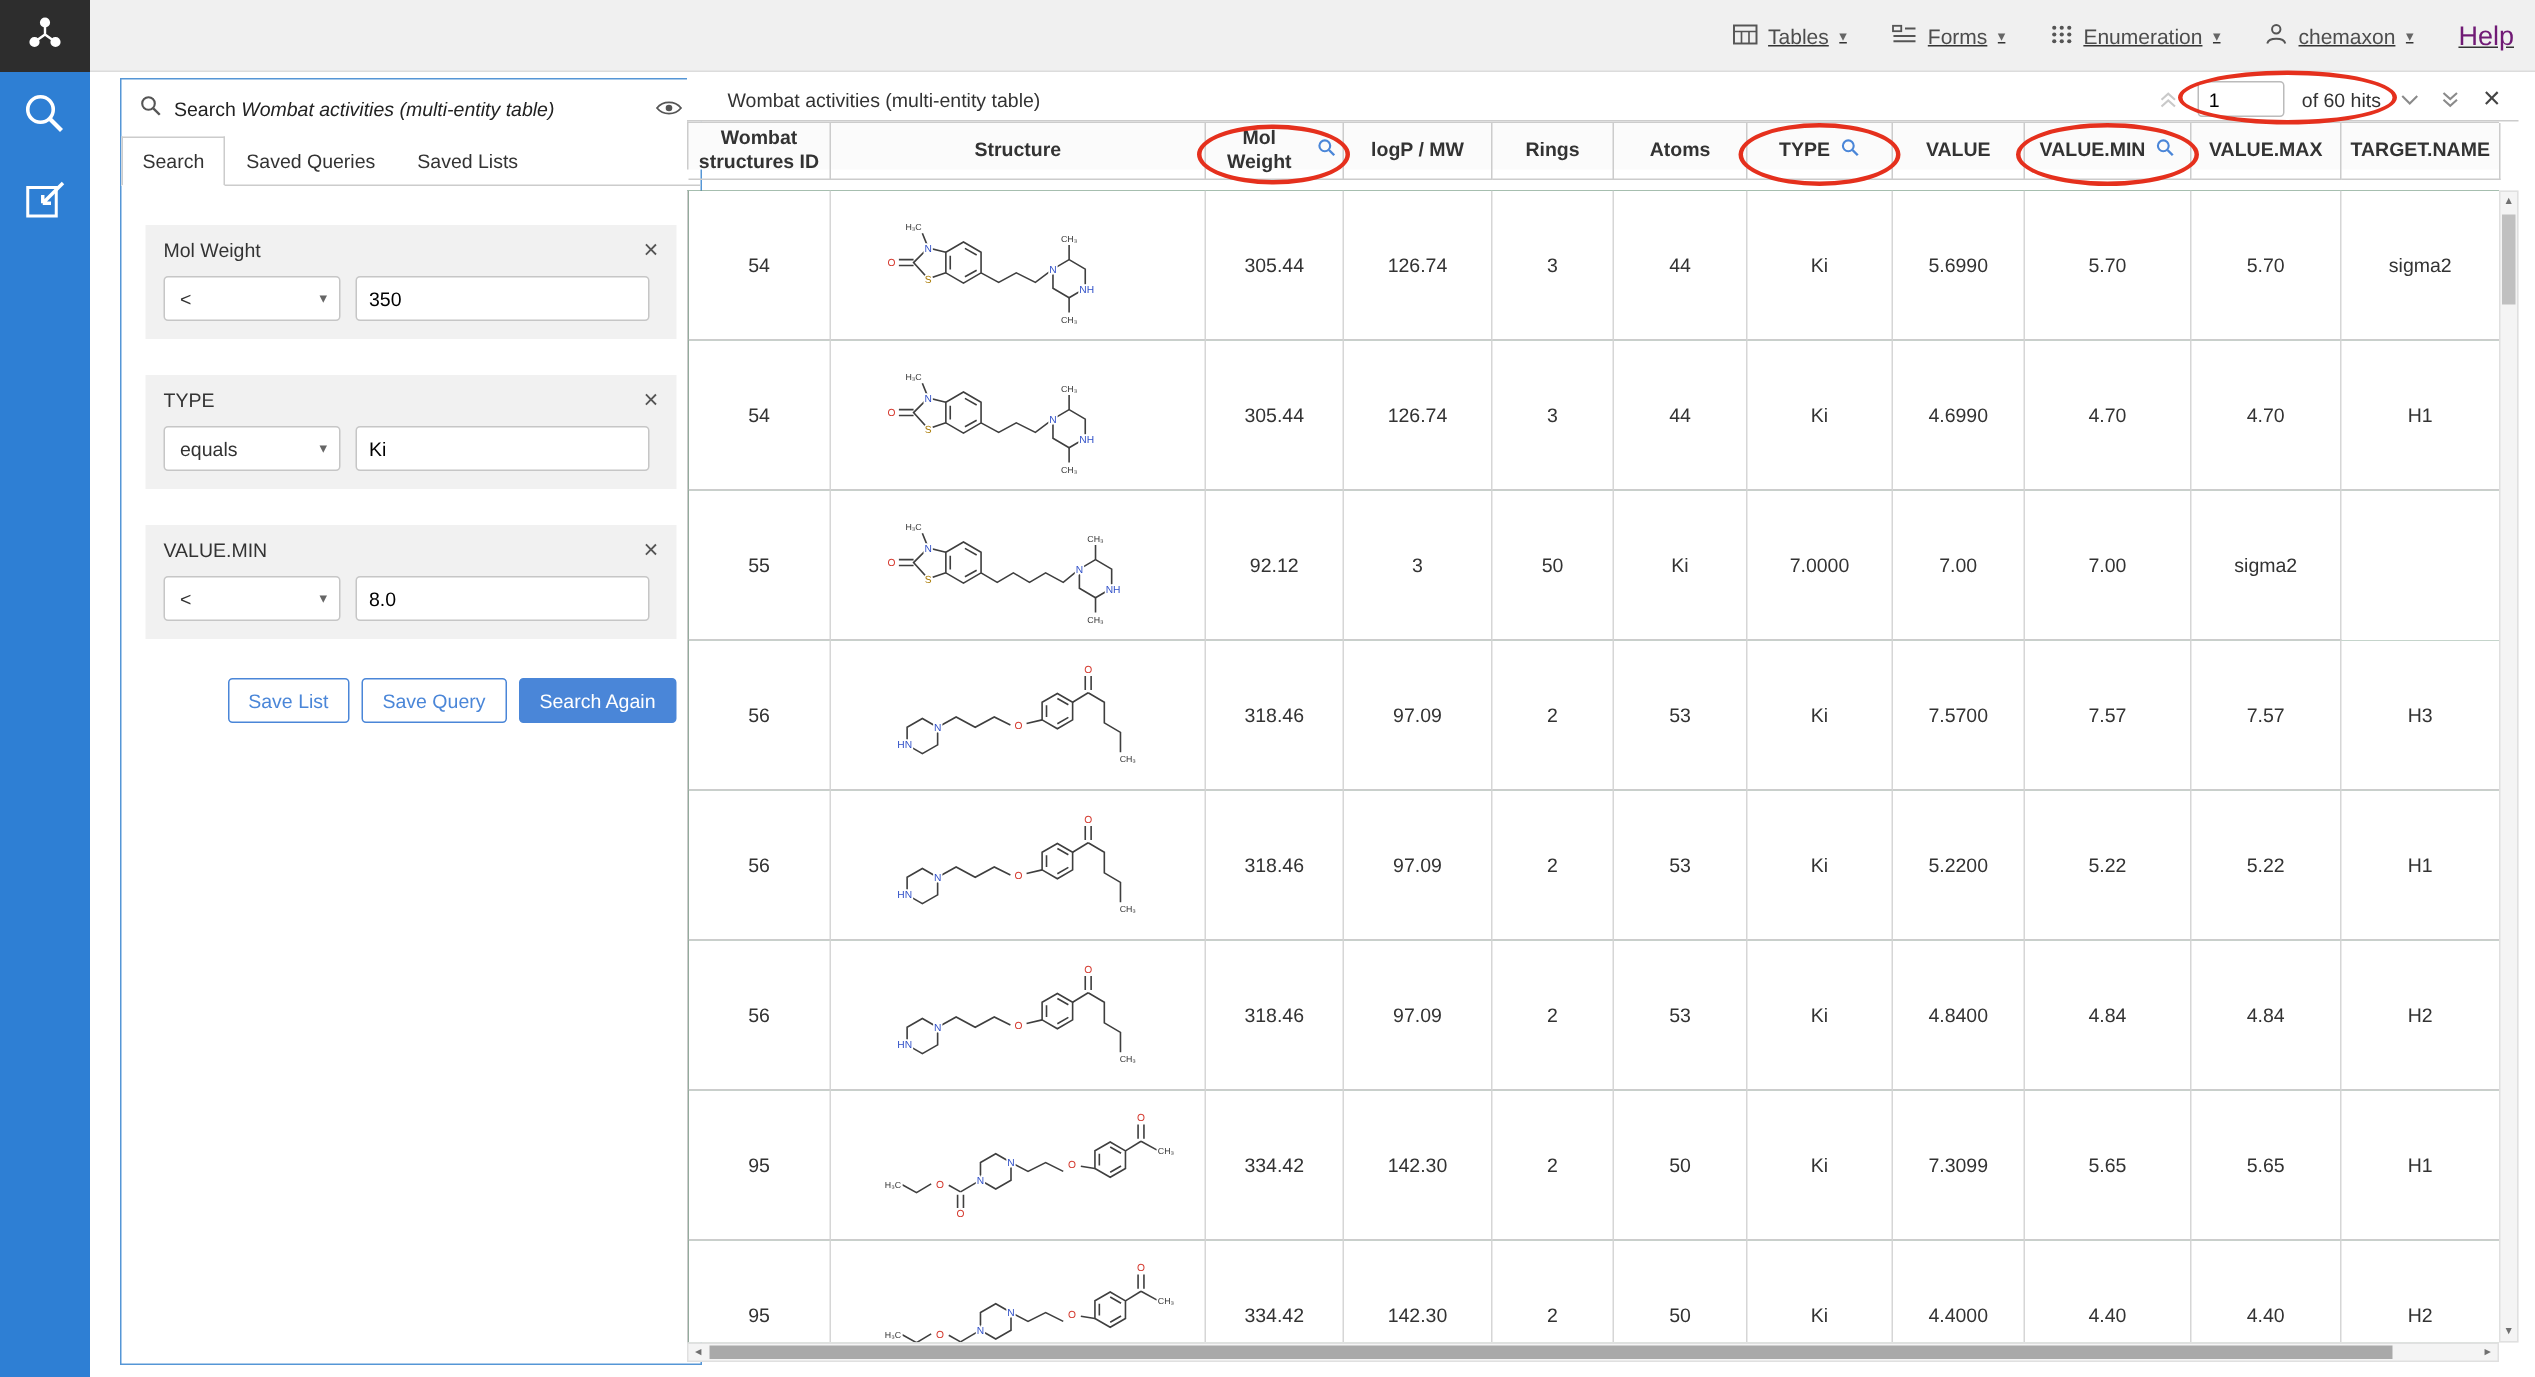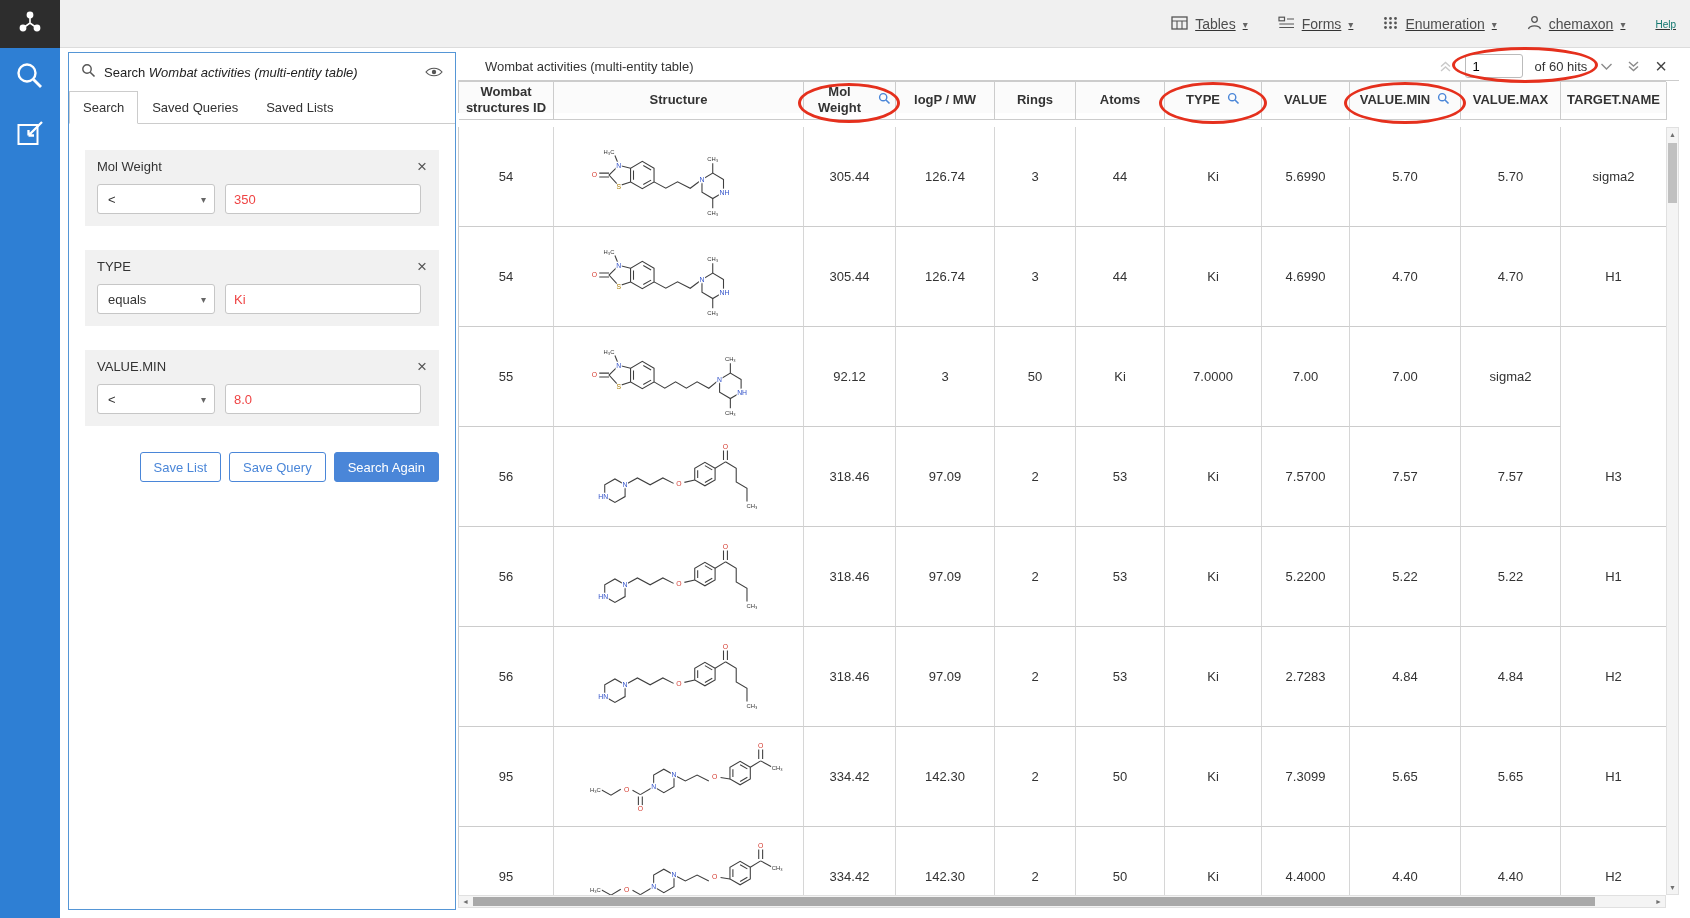--- a/index.html
+++ b/index.html
@@ -7,41 +7,41 @@
   body {
     position:relative; overflow:hidden; background:#fff; color:#333;
     font-family:"Liberation Sans","DejaVu Sans",sans-serif; font-size:13px;
   }
   
   .topbar { position:absolute; left:0; top:0; width:1690px; height:48px; background:#f0f0f0; border-bottom:1px solid #dcdcdc; }
   .logo { position:absolute; left:0; top:0; width:60px; height:48px; background:#2d2d2d; display:flex; align-items:center; justify-content:center; cursor:pointer; }
   .topmenu { position:absolute; right:14px; top:0; height:48px; display:flex; align-items:center; gap:30px;text-decoration:underline; }
   .menu-item { display:flex; align-items:center; gap:7px; font-size:14px; color:#4d4d4d; cursor:pointer; white-space:nowrap; }
   .caret { font-size:10px; color:#666; }
-  .help-link { color:#0f766e; font-size:10px; cursor:pointer; text-decoration:none; }
+  .help-link { color:#701a75; font-size:18px; cursor:pointer; text-decoration:none; }
   
   .sidebar { position:absolute; left:0; top:48px; width:60px; height:870px; background:#2e7fd4; }
   .side-btn { width:60px; height:58px; display:flex; align-items:center; justify-content:center; cursor:pointer; }
   
-  .search-panel { position:absolute; left:68px; top:52px; width:388px; height:858px; background:#fff; border:1px solid #5596d6; }
+  .search-panel { position:absolute; left:80px; top:52px; width:388px; height:858px; background:#fff; border:1px solid #5596d6; }
   .sp-header { height:38px; display:flex; align-items:center; padding:0 12px; gap:8px; }
   .sp-title { font-size:13px; color:#222; white-space:nowrap; }
   .sp-title .ent { font-style:italic; }
   .sp-eye { margin-left:auto; cursor:pointer; display:flex; }
   .tabs { display:flex; border-bottom:1px solid #ccc; }
   .tab { padding:8px 13px; font-size:13px; color:#333; cursor:pointer; border:1px solid transparent; margin-bottom:-1px; }
   .tab.active { background:#fff; border:1px solid #ccc; border-bottom-color:#fff; }
   .sp-body { padding:26px 16px 0; }
   .filter-card { background:#f1f1f1; padding:8px 12px 12px; margin-bottom:24px; }
   .fc-head { display:flex; align-items:center; justify-content:space-between; font-size:13px; color:#333; margin-bottom:9px; }
   .fc-close { font-size:17px; color:#555; cursor:pointer; line-height:1; }
   .fc-controls { display:flex; gap:10px; }
   .fake-select { width:118px; height:30px; background:#fff; border:1px solid #c6c6c6; border-radius:3px; display:flex; align-items:center; padding:0 8px 0 10px; font-size:13px; cursor:pointer; }
   .fake-select .caret { margin-left:auto; }
-  .fc-input { width:196px; height:30px; border:1px solid #c6c6c6; border-radius:3px; padding:0 8px; font-size:13px; color:#ef4444; font-family:inherit; background:#fff; }
+  .fc-input { width:196px; height:30px; border:1px solid #c6c6c6; border-radius:3px; padding:0 8px; font-size:13px; color:#000000; font-family:inherit; background:#fff; }
   .sp-buttons { display:flex; justify-content:flex-end; gap:8px; margin-top:26px; }
   .btn-outline { height:30px; padding:0 13px; background:#fff; border:1px solid #4a86d8; color:#4a86d8; border-radius:3px; font-size:13px; cursor:pointer; font-family:inherit; }
   .btn-primary { height:30px; padding:0 13px; background:#4a86d8; border:1px solid #4a86d8; color:#fff; border-radius:3px; font-size:13px; cursor:pointer; font-family:inherit; }
   
   .grid-titlebar { position:absolute; left:458px; top:52px; width:1221px; height:29px; background:#fff; border-bottom:1px solid #ccc; display:flex; align-items:center; padding:0 12px 0 27px; }
   .grid-title { font-size:13px; color:#333; white-space:nowrap; }
   .pager { margin-left:auto; display:flex; align-items:center; gap:12px; }
   .page-input { width:58px; height:24px; border:1px solid #bbb; border-radius:3px; padding:0 7px; font-size:13px; font-family:inherit; background:#fff; }
   .pager-label { font-size:13px; color:#333; white-space:nowrap; }
   .icon-btn { display:flex; cursor:pointer; }
@@ -479,21 +479,21 @@
             <text class="O" x="163" y="19" text-anchor="middle">O</text>
             <text class="sm" x="190" y="80" text-anchor="middle">CH₃</text>
           </svg>
         </span>
       </div>
       <div class="td">318.46</div>
       <div class="td">97.09</div>
       <div class="td">2</div>
       <div class="td">53</div>
       <div class="td">Ki</div>
-      <div class="td">2.7283</div>
+      <div class="td">4.8400</div>
       <div class="td">4.84</div>
       <div class="td">4.84</div>
       <div class="td">H2</div>
     </div>
     <div class="trow gridcols">
       <div class="td">95</div>
       <div class="td">
         <span class="mol">
           <svg viewBox="0 0 230 96" width="225" height="94">
             <path d="M36 61 L46 66.5 L56 60.5"></path>

